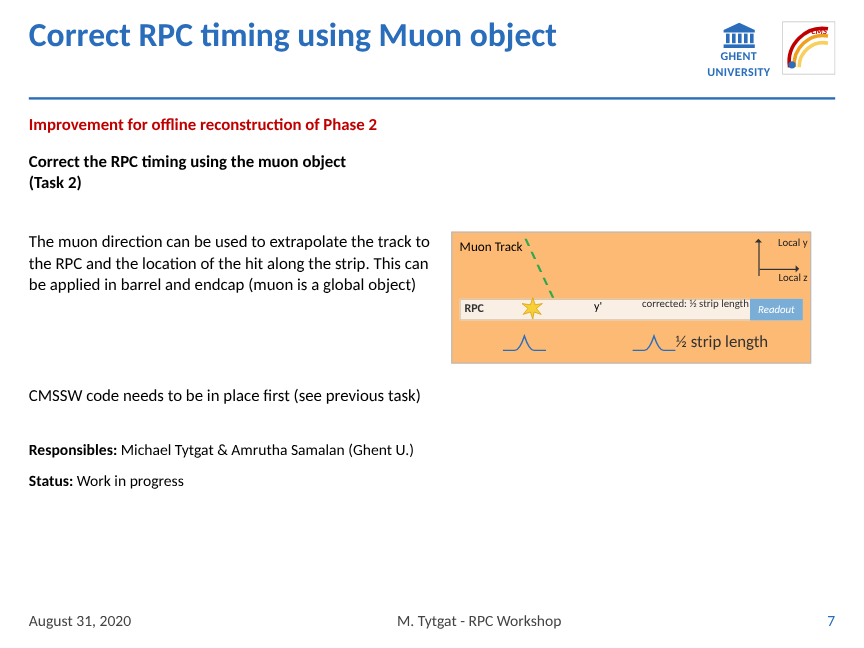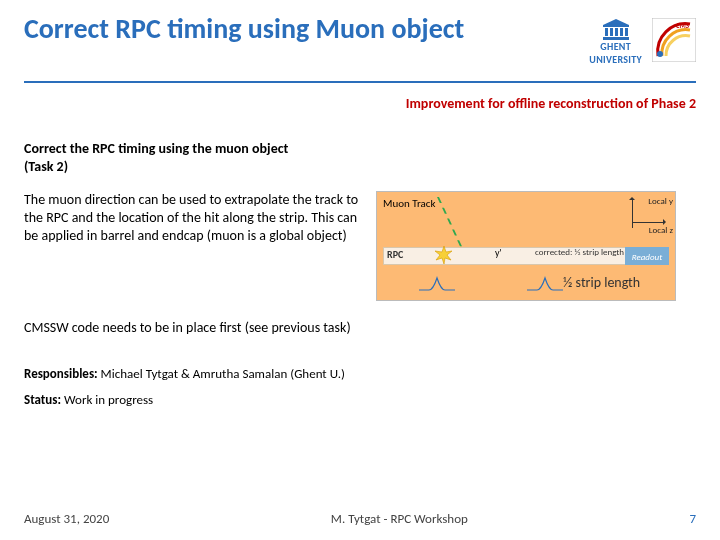--- a/index.html
+++ b/index.html
@@ -5,22 +5,22 @@
   * { box-sizing: border-box; margin: 0; padding: 0; }
   html, body { width: 720px; height: 540px; font-family: "Calibri", "Segoe UI", Arial, sans-serif; background: #fff; color: #000; }
   .slide { position: relative; width: 720px; height: 540px; padding: 14px 24px 18px 24px; }
   .header { display: flex; align-items: flex-start; justify-content: space-between; border-bottom: 2px solid #2a6ebb; padding-bottom: 16px; margin-bottom: 12px; }
   .title { color: #2a6ebb; font-size: 28px; font-weight: 700; line-height: 1.1; max-width: 520px; }
   .logos { display: flex; align-items: flex-start; gap: 10px; padding-top: 4px; }
   .ghent-logo { display: flex; flex-direction: column; align-items: center; gap: 2px; }
   .ghent-glyph { width: 30px; height: 22px; }
   .ghent-text { color: #2a6ebb; font-size: 10px; font-weight: 700; line-height: 1.05; text-align: right; letter-spacing: 0.3px; }
   .cms-logo { width: 44px; height: 44px; }
-  .subhead { color: #c00000; font-weight: 700; font-size: 14px; margin-bottom: 28px; text-align: right; }
-  .task-heading { font-weight: 700; font-size: 14px; margin-bottom: 16px; line-height: 1.25; }
+  .subhead { color: #c00000; font-weight: 700; font-size: 14px; margin-bottom: 14px; }
+  .task-heading { font-weight: 700; font-size: 14px; margin-bottom: 32px; line-height: 1.25; }
   .row { display: flex; gap: 12px; align-items: flex-start; margin-bottom: 18px; }
   .body-text { font-size: 14px; line-height: 1.3; max-width: 340px; }
   .diagram { position: relative; width: 300px; height: 110px; border: 1px solid #bbb; background: #fdba74; font-size: 9px; line-height: 1; flex-shrink: 0; }
   .muon-track-label { position: absolute; top: 6px; left: 6px; font-size: 11px; }
   .axis-y { position: absolute; top: 6px; right: 42px; width: 1px; height: 30px; background: #333; }
   .axis-y::before { content:""; position:absolute; top:-4px; left:-3px; border:3px solid transparent; border-bottom-color:#333; }
   .axis-z { position: absolute; top: 30px; right: 10px; width: 32px; height: 1px; background: #333; }
   .axis-z::after { content:""; position:absolute; right:-4px; top:-3px; border:3px solid transparent; border-left-color:#333; }
   .axis-ly-label { position:absolute; top: 4px; right: 2px; color:#222; }
   .axis-lz-label { position:absolute; top: 33px; right: 2px; color:#222; }

